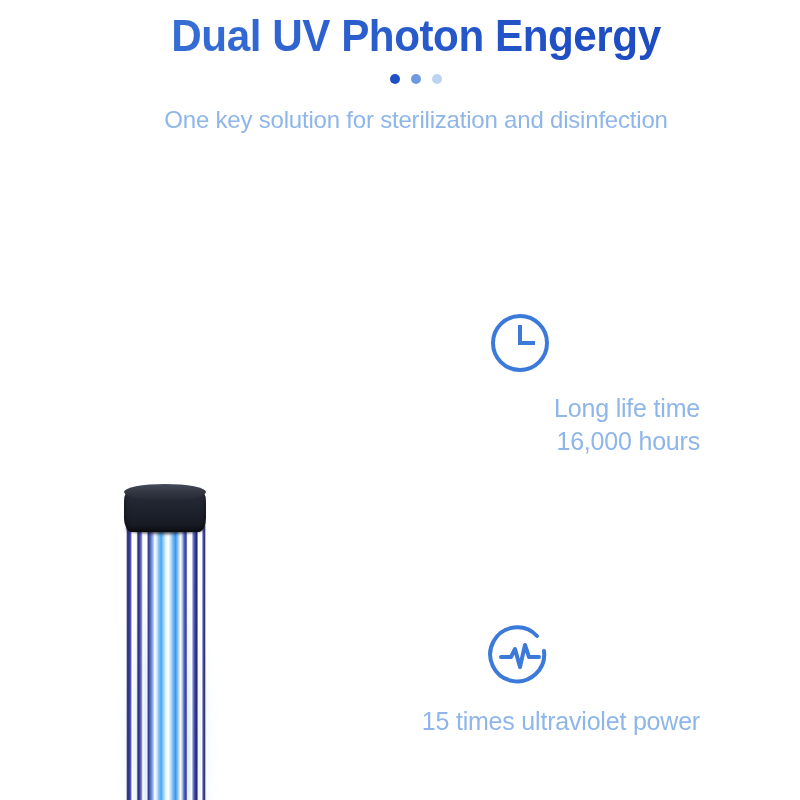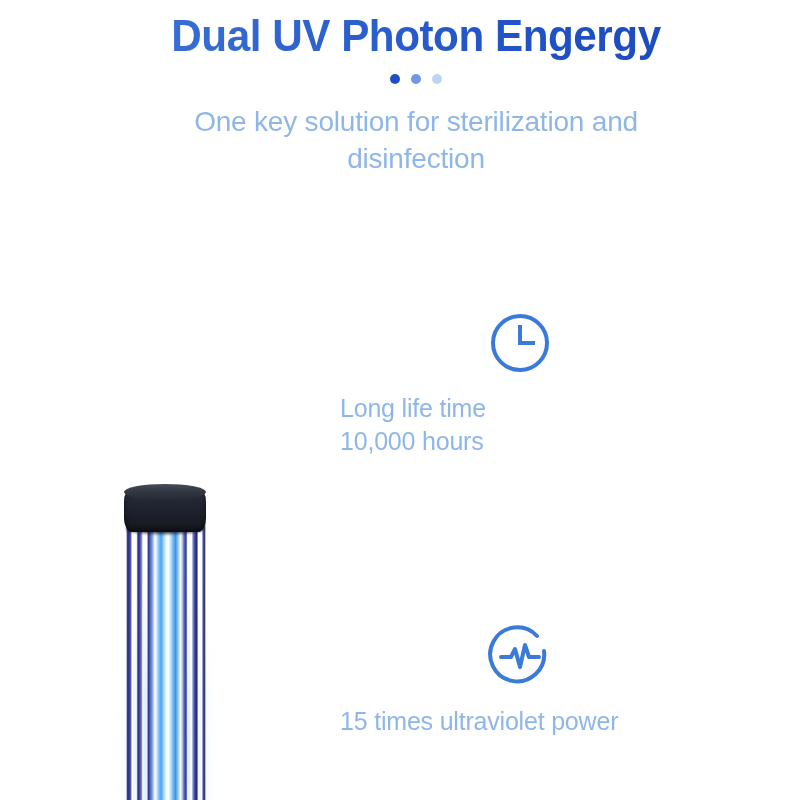--- a/index.html
+++ b/index.html
@@ -61,21 +61,21 @@
     border-radius: 50%;
     display: block;
   }
   .dot-1 { background: #1f4fc4; }
   .dot-2 { background: #6f9ae2; }
   .dot-3 { background: #bcd3f2; }
 
   .subtitle {
     margin: 20px auto 0 auto;
     width: 520px;
-    font-size: 28px;
+    font-size: 24px;
     line-height: 1.32;
     color: #8fb6e8;
     font-weight: normal;
     letter-spacing: -0.2px;
   }
 
   
   .product {
     position: absolute;
     left: 0px;
@@ -182,21 +182,21 @@
   }
 
   
   .features {
     position: absolute;
     left: 300px;
     top: 310px;
     width: 500px;
   }
   .feature {
-    text-align: left;
+    text-align: right;
     width: 360px;
     margin-left: 40px;
   }
   .feature-2 { margin-top: 166px; }
 
   .feature-icon {
     display: block;
     margin: 0 auto;
     width: 66px;
     height: 66px;
@@ -238,21 +238,21 @@
 
   <div class="features">
 
     <div class="feature feature-1">
       <svg class="feature-icon" viewBox="0 0 66 66">
         <circle cx="33" cy="33" r="27" fill="none" stroke="#3b7ad9" stroke-width="4"></circle>
         <path d="M33 17 L33 33 L46 33" fill="none" stroke="#3b7ad9" stroke-width="4" stroke-linecap="square" stroke-linejoin="miter"></path>
       </svg>
       <div class="feature-lines">
         <div>Long life time</div>
-        <div>10,000 hours</div>
+        <div>16,000 hours</div>
       </div>
     </div>
 
     <div class="feature feature-2">
       <svg class="feature-icon" viewBox="0 0 66 66">
         <path d="M50 13 A27 27 0 1 0 57 28" fill="none" stroke="#3b7ad9" stroke-width="4" stroke-linecap="round"></path>
         <path d="M14 34 L24 34 L28 26 L33 44 L38 22 L42 34 L52 34" fill="none" stroke="#3b7ad9" stroke-width="4" stroke-linecap="round" stroke-linejoin="round"></path>
       </svg>
       <div class="feature-lines">
         <div>15 times ultraviolet power</div>

